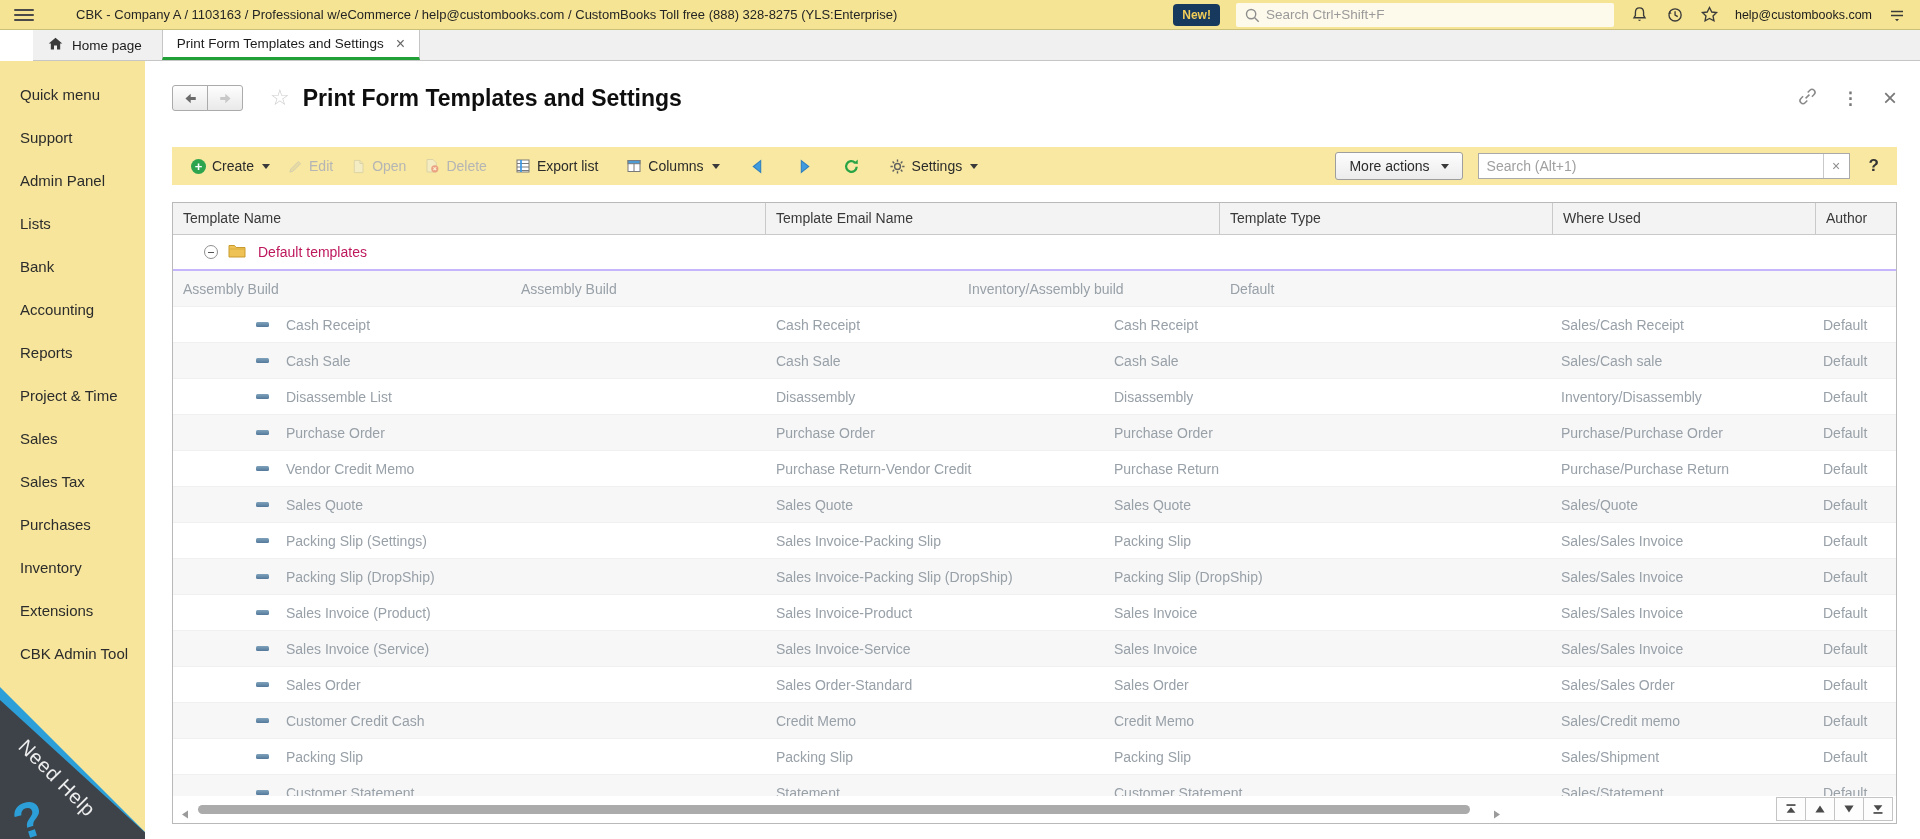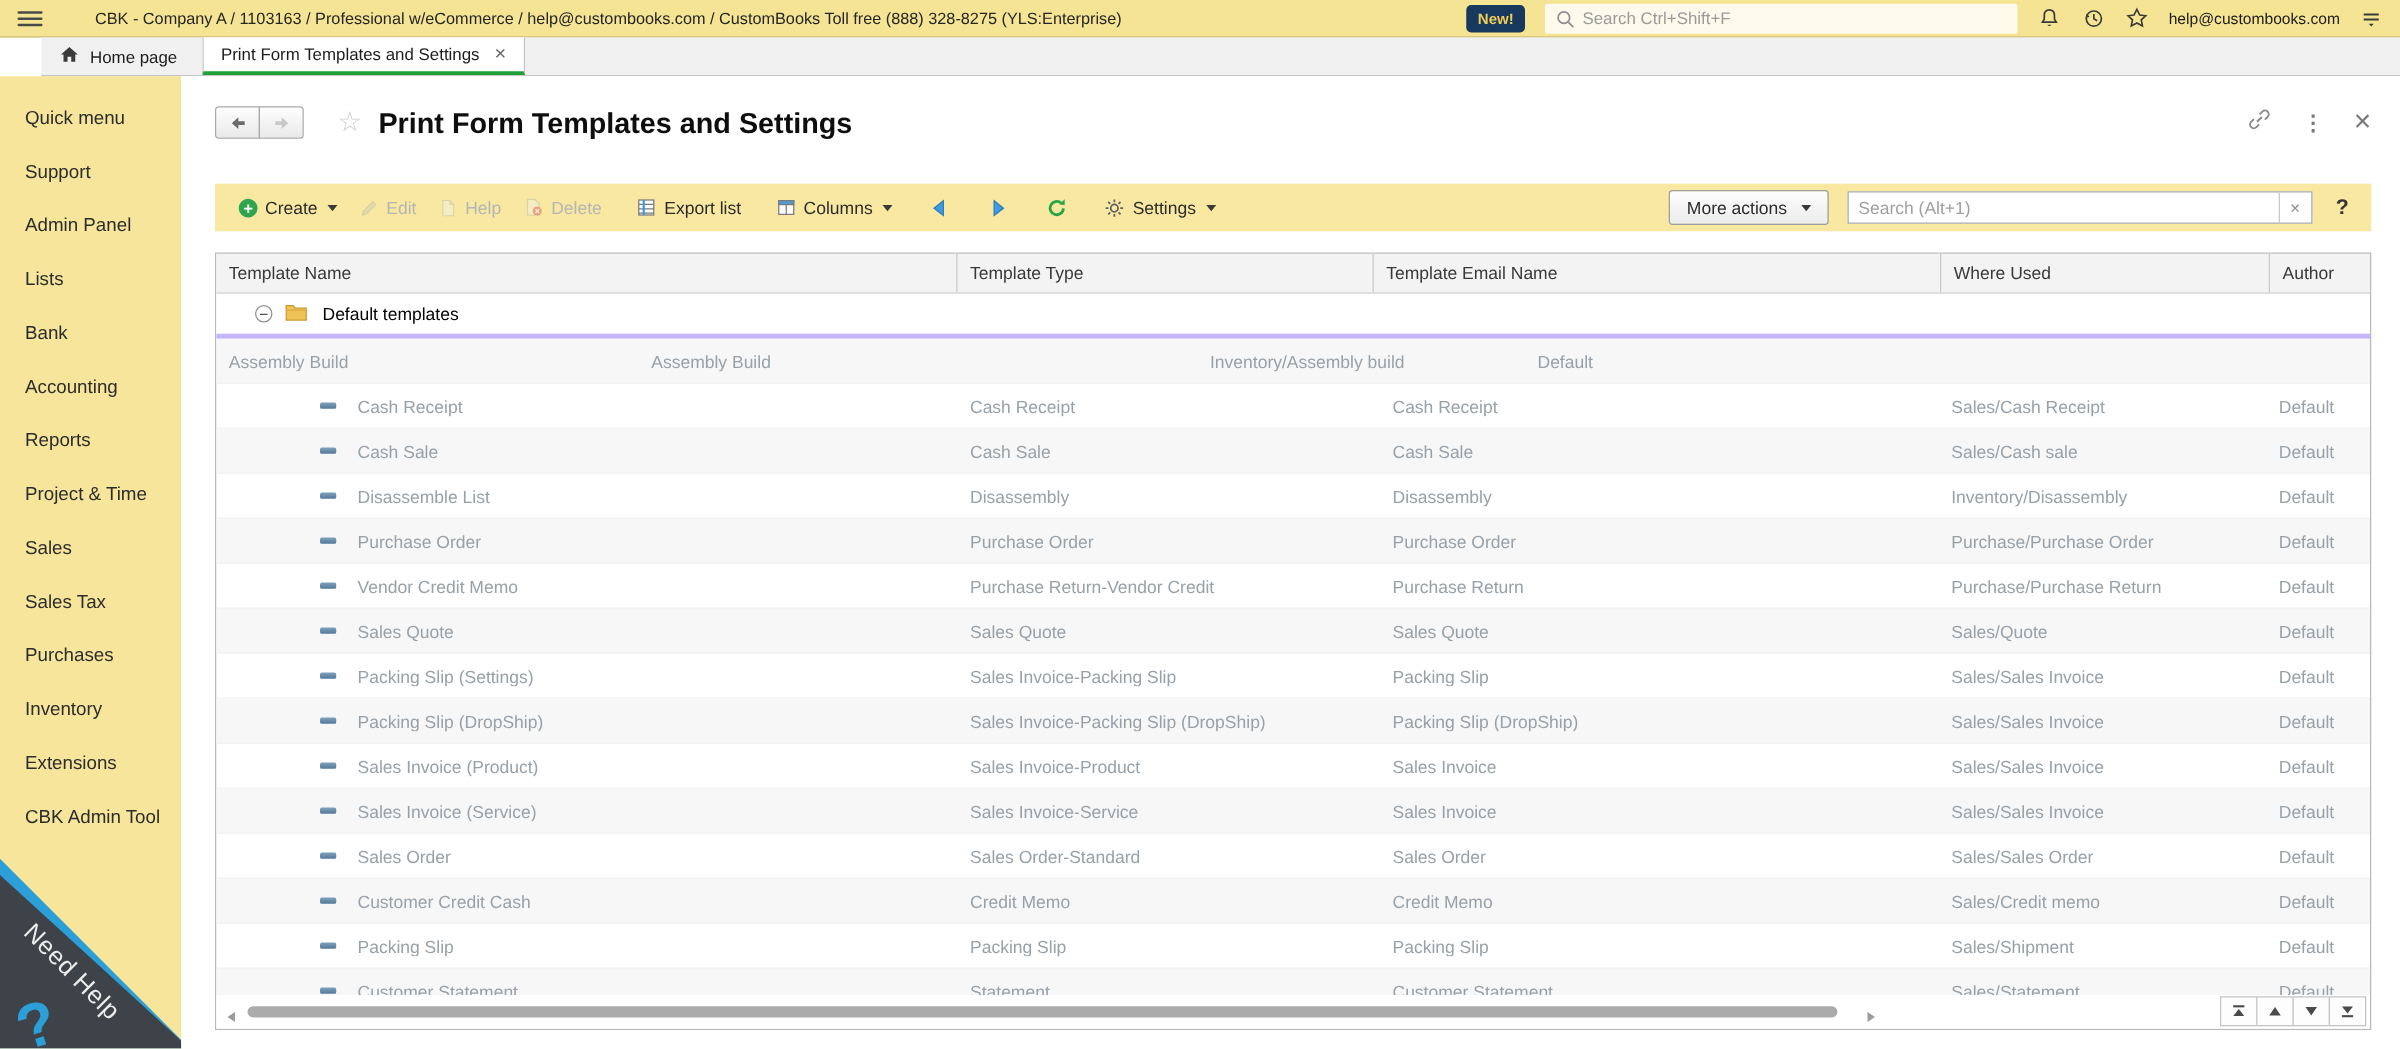--- a/index.html
+++ b/index.html
@@ -97,21 +97,21 @@
   .th { font-size:14px; color:#393939; padding:7px 0 0 10px; border-right:1px solid #C9C9C9;
         white-space:nowrap; overflow:hidden; }
   .th:last-child { border-right:none; }
   .w-name  { width:593px; }
   .w-type  { width:333px; }
   .w-email { width:454px; }
   .w-where { width:263px; }
   .w-author{ flex:1; }
 
   .group-row { height:36px; display:flex; align-items:center; background:#fff;
-               border-bottom:4px solid #c4b5fd; font-size:14px; color:#000000; cursor:pointer; }
+               border-bottom:2px solid #c4b5fd; font-size:14px; color:#be185d; cursor:pointer; }
   .expand { width:14px; height:14px; border:1px solid #8F8F8F; border-radius:50%;
             margin-left:31px; position:relative; cursor:pointer; }
   .expand::after { content:""; position:absolute; left:3px; right:3px; top:5.5px; height:1px; background:#555; }
   .group-row .folder { margin-left:10px; }
   .group-label { margin-left:12px; }
 
   .row { height:36px; display:flex; align-items:center; font-size:14px; color:#98A0A8;
          border-bottom:1px solid #F0F0F0; cursor:pointer; }
   .rows .row:nth-child(odd) { background:#F7F7F7; }
   .cell { white-space:nowrap; overflow:hidden; }
@@ -274,21 +274,21 @@
       <svg width="15" height="15" viewBox="0 0 16 16">
           <path d="M2 14 L3 10.6 L11 2.6 L13.4 5 L5.4 13 Z" fill="#D8CFA6" stroke="#B9B9B9"></path>
         </svg>
       <span>Edit</span>
     </div>
     <div class="tbtn disabled">
       <svg width="15" height="15" viewBox="0 0 16 16">
           <path d="M3.5 1.5 H9.5 L12.8 4.8 V14.5 H3.5 Z" fill="#F2F0E0" stroke="#C5C2A8"></path>
           <path d="M9.5 1.5 V4.8 H12.8" fill="none" stroke="#C5C2A8"></path>
         </svg>
-      <span>Help</span>
+      <span>Open</span>
     </div>
     <div class="tbtn disabled">
       <svg width="16" height="16" viewBox="0 0 16 16">
           <path d="M3 1.5 H9 L12.3 4.8 V14 H3 Z" fill="#F2F0E0" stroke="#C5C2A8"></path>
           <circle cx="10.8" cy="10.8" r="3.6" fill="#E06A6A"></circle>
           <path d="M9.4 9.4 L12.2 12.2 M12.2 9.4 L9.4 12.2" stroke="#fff" stroke-width="1.1"></path>
         </svg>
       <span>Delete</span>
     </div>
     <div class="spacer-sm"></div>
@@ -348,22 +348,22 @@
     <div class="tb-search">
       <input placeholder="Search (Alt+1)" style="">
       <span class="clear">×</span>
     </div>
     <span class="tb-help">?</span>
   </div>
 
   <div class="table-wrap">
     <div class="thead">
       <div class="th w-name">Template Name</div>
+      <div class="th w-email">Template Email Name</div>
       <div class="th w-type">Template Type</div>
-      <div class="th w-email">Template Email Name</div>
       <div class="th w-where">Where Used</div>
       <div class="th w-author">Author</div>
     </div>
 
     <div class="group-row">
       <span class="expand"></span>
       <span class="folder">
         <svg width="18" height="14" viewBox="0 0 18 14">
             <path d="M1 1.5 h5.5 l1.6 2 H17 v9.5 H1 Z" fill="#EFC255" stroke="#C99B2E"></path>
             <path d="M1 5 H17" stroke="#D8AC3C" fill="none"></path>

